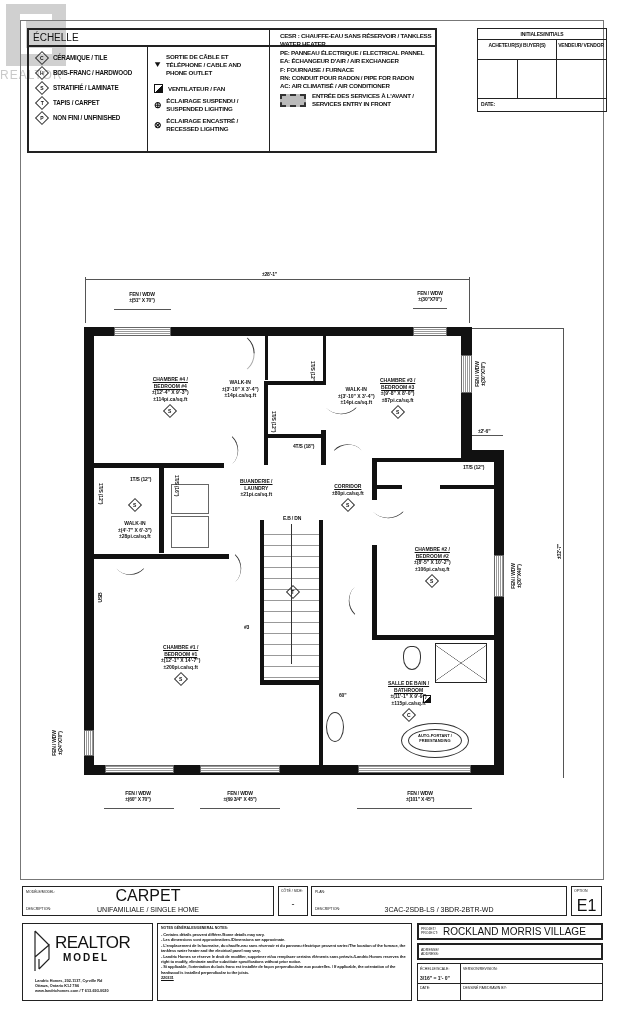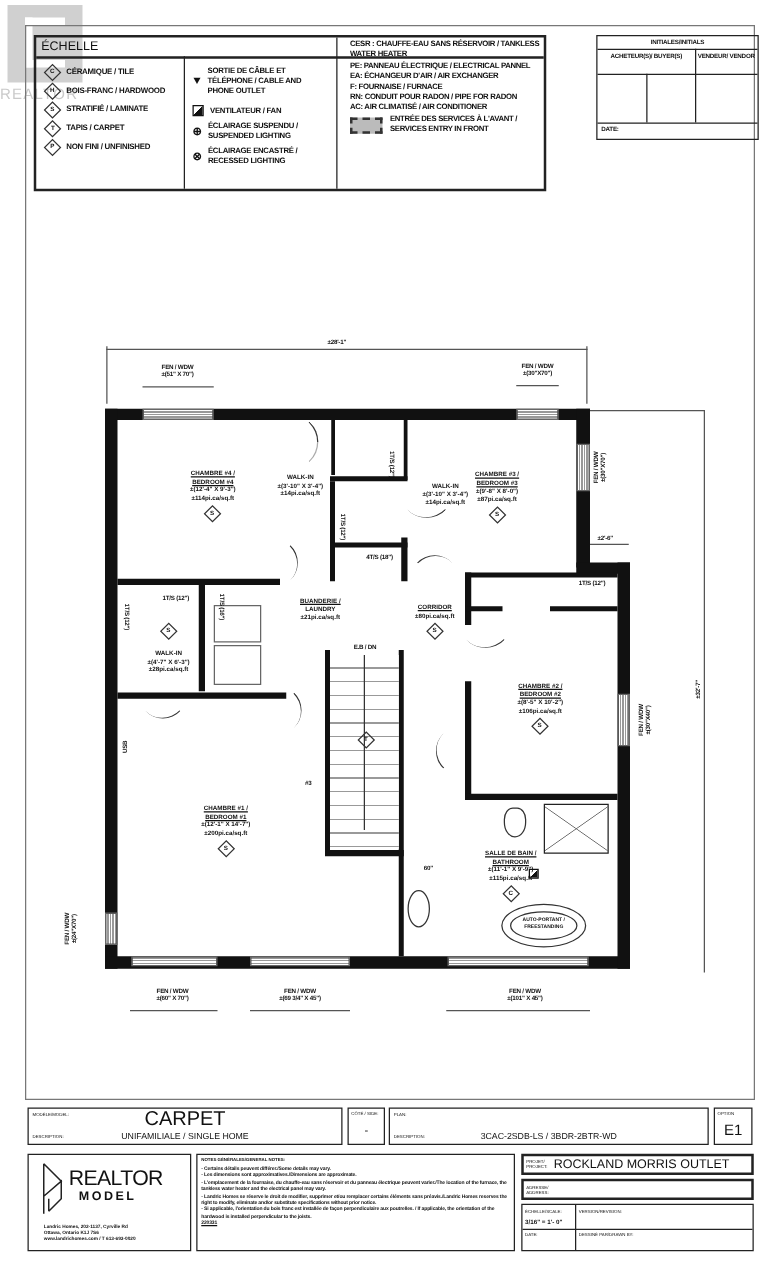--- a/index.html
+++ b/index.html
@@ -335,21 +335,21 @@
 </div>
 
 <div class="abs b" style="left:311px;top:886px;width:256px;height:30px;">
   <div class="abs tiny" style="left:3px;top:3px;">PLAN:</div>
   <div class="abs tiny" style="left:3px;top:20px;">DESCRIPTION:</div>
   <div class="abs ctr" style="left:0;top:18px;width:254px;font-size:7px;line-height:9px;">3CAC-2SDB-LS / 3BDR-2BTR-WD</div>
 </div>
 
 <div class="abs b" style="left:571px;top:886px;width:31px;height:30px;">
   <div class="abs tiny" style="left:2px;top:2px;">OPTION</div>
-  <div class="abs ctr" style="left:0;top:10px;width:29px;font-size:12px;">E1</div>
+  <div class="abs ctr" style="left:0;top:10px;width:29px;font-size:16px;">E1</div>
 </div>
 
 <div class="abs b" style="left:22px;top:923px;width:131px;height:78px;">
   <svg class="abs" style="left:10px;top:5px;" width="20" height="44" viewBox="0 0 20 44">
     <path d="M2 2 L2 42 M2 2 L16 16 L2 28 M2 28 L16 16 L16 30 L6 40 M6 40 L6 30" stroke="#222" stroke-width="1.2" fill="none"></path>
   </svg>
   <div class="abs" style="left:32px;top:10px;font-size:17px;line-height:18px;letter-spacing:-0.5px;">REALTOR</div>
   <div class="abs" style="left:40px;top:28px;font-size:10px;line-height:11px;font-weight:bold;letter-spacing:2px;">MODEL</div>
   <div class="abs" style="left:12px;top:55px;font-size:3.8px;line-height:5px;font-weight:bold;">
     <div>Landric Homes, 202-1137, Cyrville Rd</div>
@@ -365,21 +365,21 @@
     <div>- Les dimensions sont approximatives./Dimensions are approximate.</div>
     <div>- L'emplacement de la fournaise, du chauffe-eau sans réservoir et du panneau électrique peuvent varier./The location of the furnace, the tankless water heater and the electrical panel may vary.</div>
     <div>- Landric Homes se réserve le droit de modifier, supprimer et/ou remplacer certains éléments sans préavis./Landric Homes reserves the right to modify, eliminate and/or substitute specifications without prior notice.</div>
     <div>- Si applicable, l'orientation du bois franc est installée de façon perpendiculaire aux poutrelles. / If applicable, the orientation of the hardwood is installed perpendicular to the joists.</div>
     <div style="text-decoration:underline;">220331</div>
   </div>
 </div>
 
 <div class="abs bb" style="left:417px;top:923px;width:186px;height:17px;">
   <div class="abs" style="left:2px;top:2px;font-size:3.5px;line-height:4px;width:14px;white-space:normal;">PROJET/ PROJECT:</div>
-  <div class="abs" style="left:24px;top:0px;font-size:10px;line-height:13px;">ROCKLAND MORRIS OUTLET</div>
+  <div class="abs" style="left:24px;top:0px;font-size:10px;line-height:13px;">ROCKLAND MORRIS VILLAGE</div>
 </div>
 
 <div class="abs bb" style="left:417px;top:943px;width:186px;height:17px;">
   <div class="abs" style="left:2px;top:3px;font-size:3.5px;line-height:4px;width:20px;white-space:normal;">ADRESSE/ ADDRESS:</div>
 </div>
 
 <div class="abs b" style="left:417px;top:963px;width:186px;height:38px;">
   <div class="abs" style="left:42px;top:0;height:36px;border-left:1px solid #222;"></div>
   <div class="abs" style="left:0;top:19px;width:184px;border-top:1px solid #222;"></div>
   <div class="abs tiny" style="left:2px;top:3px;">ÉCHELLE/SCALE:</div>

